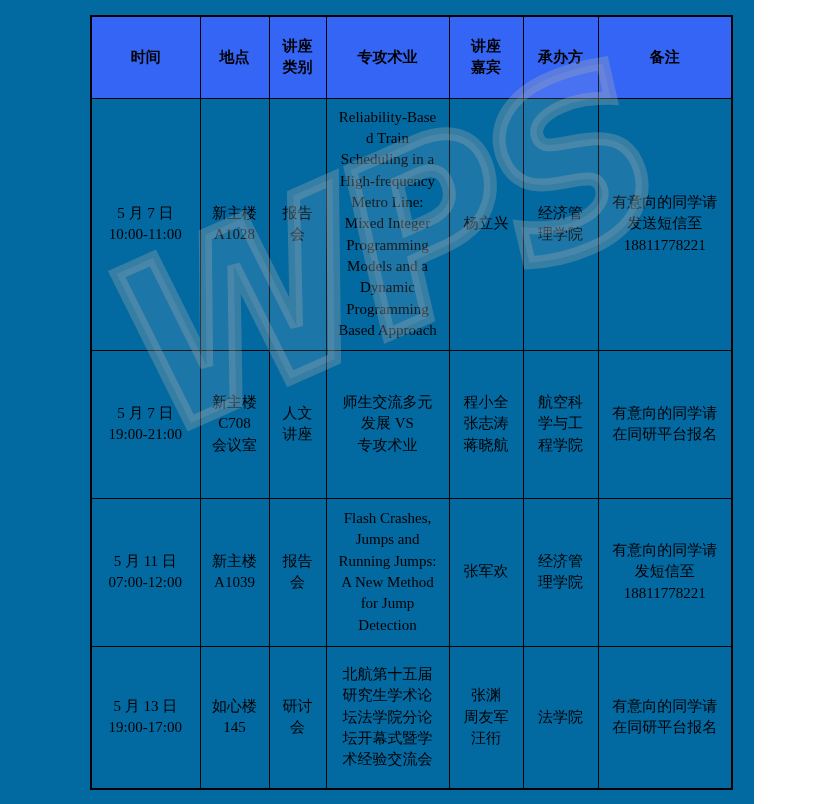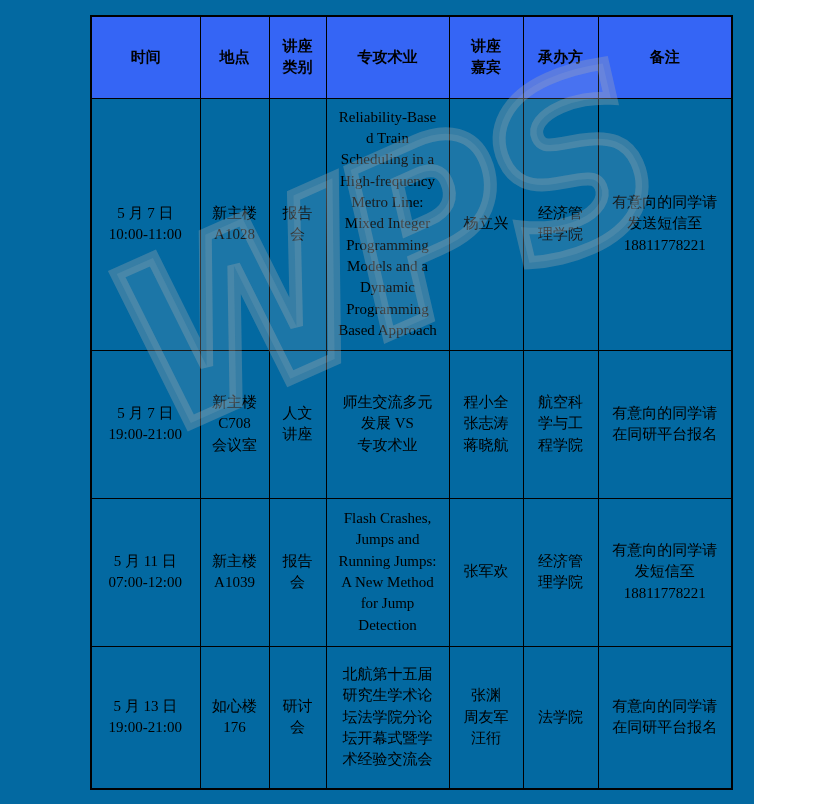--- a/index.html
+++ b/index.html
@@ -167,23 +167,23 @@
 Detection</td>
         <td>张军欢</td>
         <td>经济管
 理学院</td>
         <td>有意向的同学请
 发短信至
 18811778221</td>
       </tr>
       <tr>
         <td class="time-cell">5 月 13 日
-19:00-21:00</td>
+19:00-17:00</td>
         <td>如心楼
-176</td>
+145</td>
         <td>研讨
 会</td>
         <td>北航第十五届
 研究生学术论
 坛法学院分论
 坛开幕式暨学
 术经验交流会</td>
         <td>张渊
 周友军
 汪衎</td>

